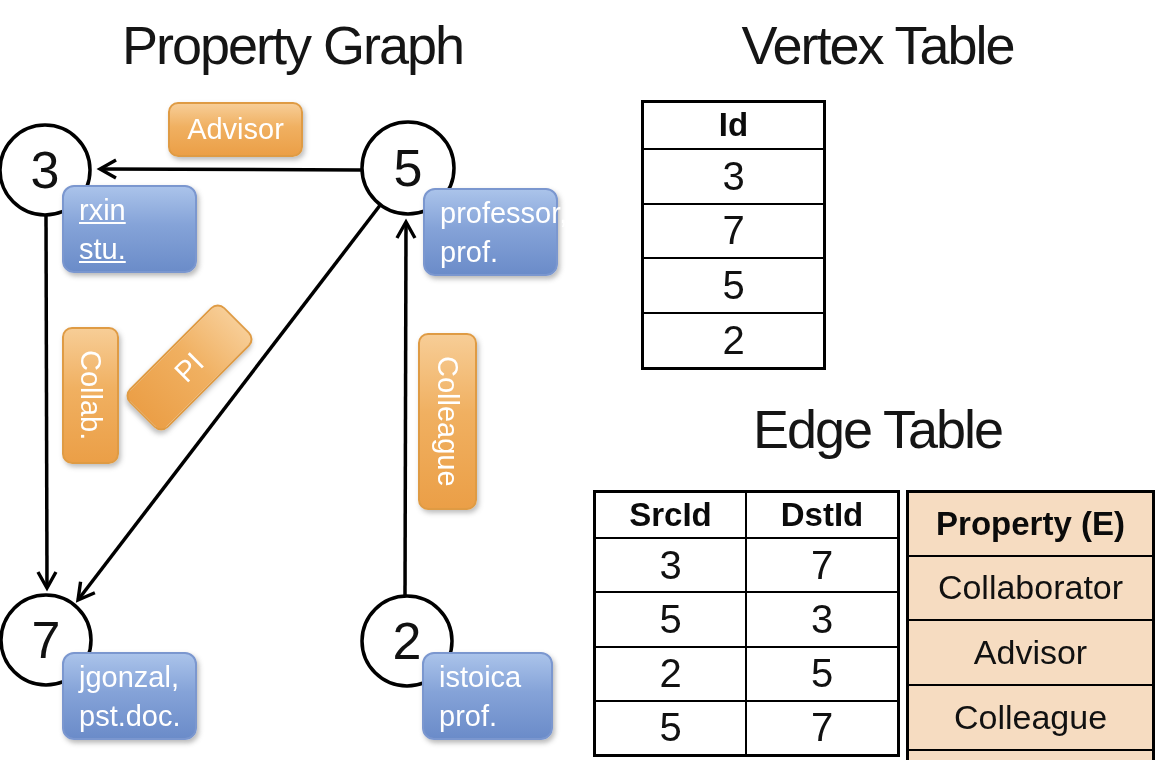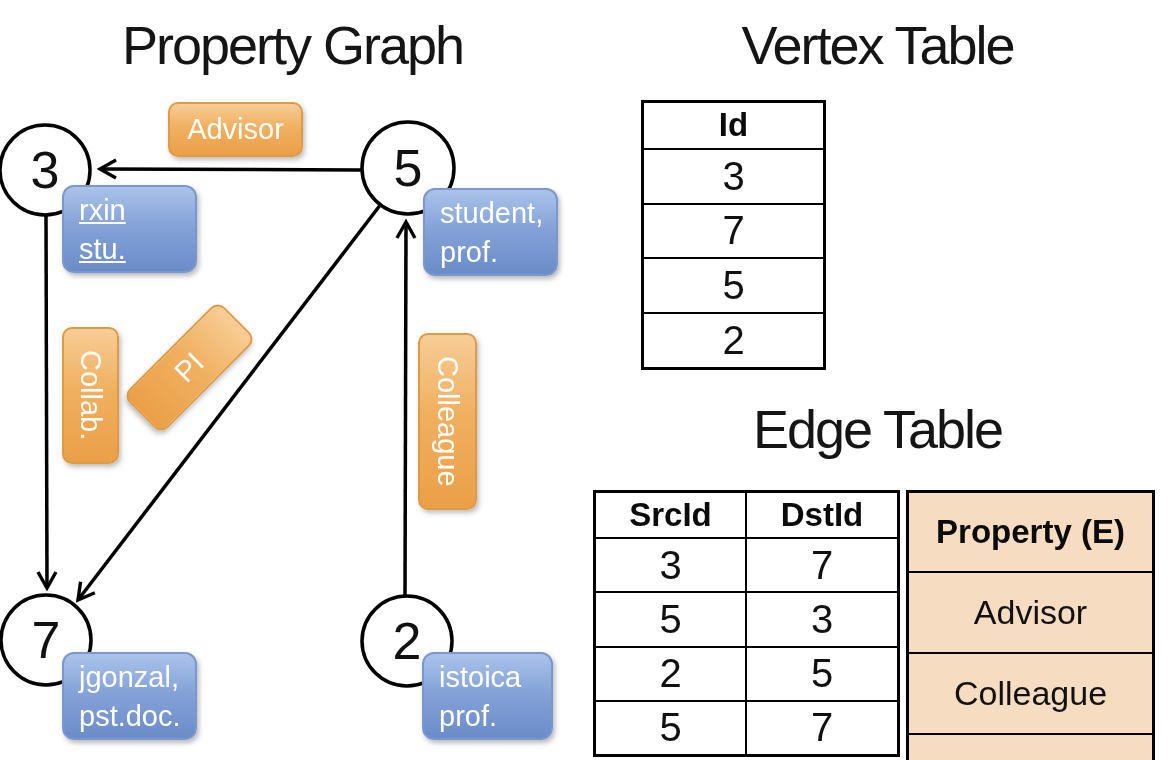--- a/index.html
+++ b/index.html
@@ -78,21 +78,21 @@
   <div class="node-digit" style="left:13px;top:138px;">3</div>
   <div class="node-digit" style="left:376px;top:136px;">5</div>
   <div class="node-digit" style="left:14px;top:608px;">7</div>
   <div class="node-digit" style="left:375px;top:609px;">2</div>
 
   <div class="vbox" style="left:62px;top:185px;text-decoration:underline;">
     <div>rxin</div>
     <div>stu.</div>
   </div>
   <div class="vbox" style="left:423px;top:188px;">
-    <div>student,</div>
+    <div>professor,</div>
     <div>prof.</div>
   </div>
   <div class="vbox" style="left:62px;top:652px;">
     <div>jgonzal,</div>
     <div>pst.doc.</div>
   </div>
   <div class="vbox" style="left:422px;top:652px;width:131px;">
     <div>istoica</div>
     <div>prof.</div>
   </div>
@@ -156,20 +156,23 @@
         <td class="td-num">7</td>
       </tr>
     </tbody>
       </table>
     <table class="subtbl bg-orange" style="left:313px;width:249px;height:327px;">
       <tbody>
           <tr>
             <th>Property (E)</th>
           </tr>
       <tr>
+            <td class="td-text">Collaborator</td>
+          </tr>
+      <tr>
             <td class="td-text">Advisor</td>
           </tr>
       <tr>
             <td class="td-text">Colleague</td>
           </tr>
       <tr>
             <td class="td-text">PI</td>
           </tr>
     </tbody>
       </table>

